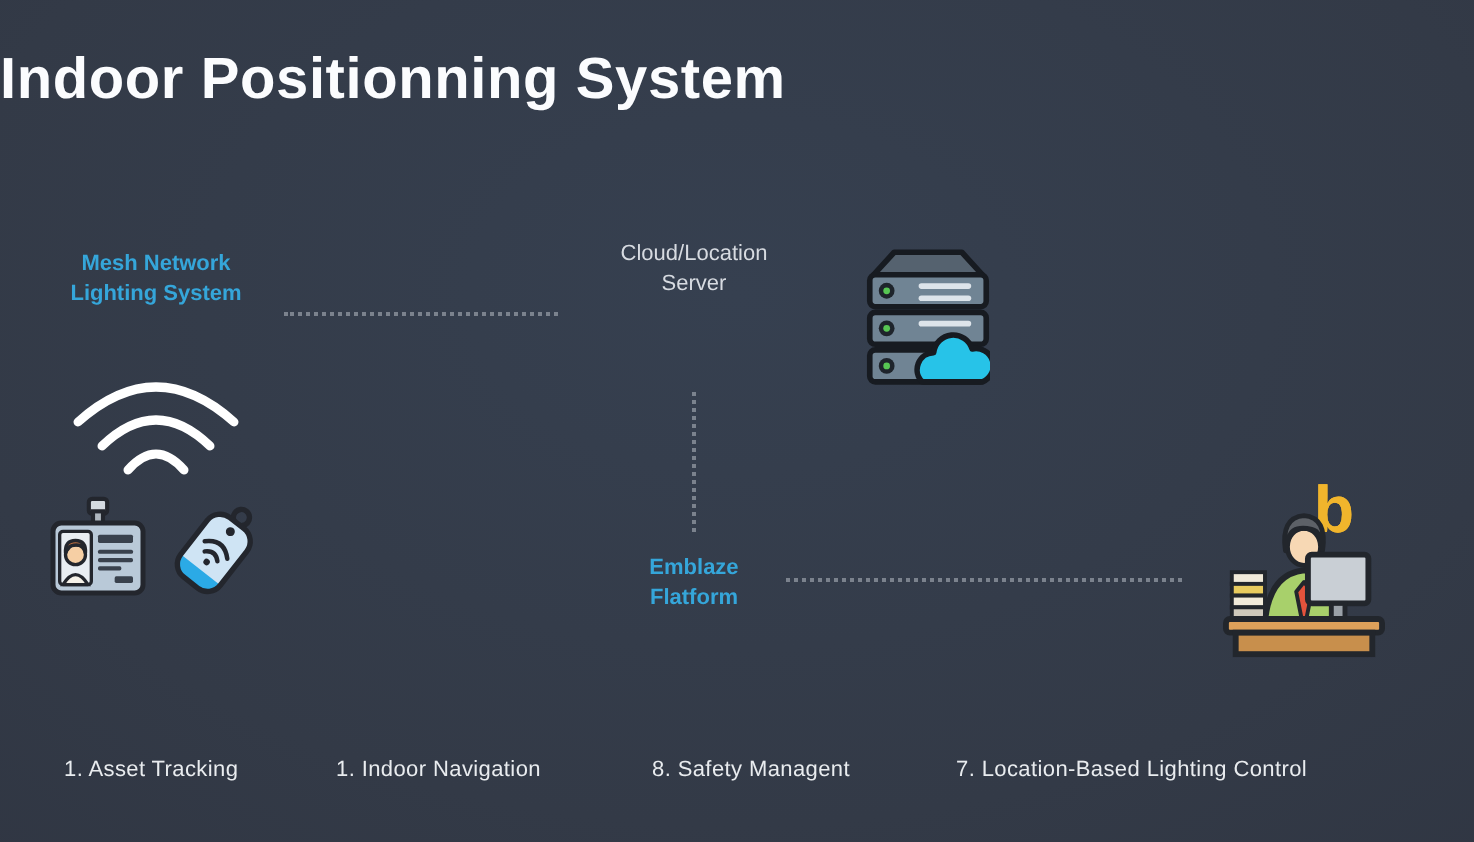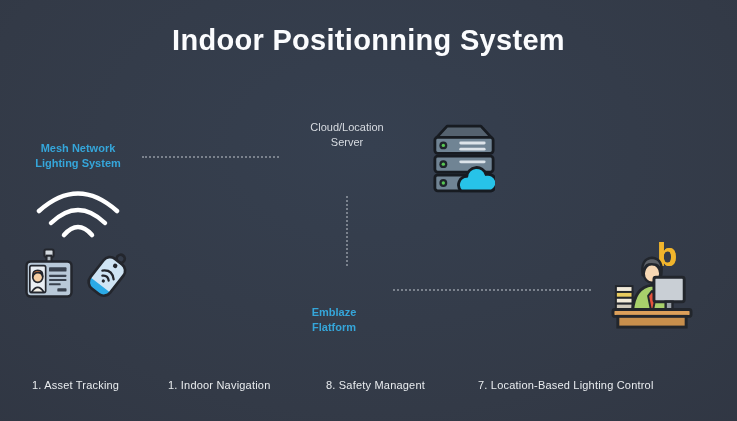--- a/index.html
+++ b/index.html
@@ -2,21 +2,21 @@
 <html><head>
 <meta charset="utf-8">
 <style>
   html,body { margin:0; padding:0; background:#1e222a; }
   .stage {
     position:relative; width:737px; height:421px; overflow:hidden;
     background: radial-gradient(120% 140% at 50% 35%, #364050 0%, #333a47 45%, #2b303c 100%);
     font-family:"Liberation Sans", sans-serif;
   }
   .title {
-    position:absolute; top:24px; left:0; width:100%; text-align:center;
+    position:absolute; top:24px; left:0; width:100%; 
     font-size:29px; font-weight:700; color:#fbfcfe; letter-spacing:.3px;
   }
   .label { position:absolute; white-space:pre-line; text-align:center; font-size:11px; line-height:1.4; }
   .label.blue { color:#35a6da; font-weight:700; }
   .label.gray { color:#d7dbe1; font-weight:400; }
   .dotted-h { position:absolute; height:0; border-top:2px dotted #8d949e; opacity:.8; }
   .dotted-v { position:absolute; width:0; border-left:2px dotted #8d949e; opacity:.8; }
   .icon { position:absolute; }
   .logo-b {
     position:absolute; left:652px; top:238px; width:30px; text-align:center;
@@ -26,21 +26,21 @@
   .feature { position:absolute; top:379px; font-size:11px; color:#e9ecef; letter-spacing:.2px; }
   .f1 { left:32px; } .f2 { left:168px; } .f3 { left:326px; } .f4 { left:478px; }
 </style>
 </head>
 <body>
 
 <div class="stage">
 
   <div class="title">Indoor Positionning System</div>
 
-  <div class="label blue" style="left:18px; top:141px; width:120px;">Mesh Network
+  <div class="label blue" style="left:18px; top:125px; width:120px;">Mesh Network
 Lighting System</div>
 
   <svg class="icon" style="left:36px; top:186px;" width="84" height="54" viewBox="0 0 84 54">
     <g fill="none" stroke="#ffffff" stroke-width="4.5" stroke-linecap="round">
       <path d="M3 25 Q42 -10 81 25"></path>
       <path d="M15 37 Q42 11 69 37"></path>
       <path d="M28 49 Q42 33 56 49"></path>
     </g>
   </svg>
 
@@ -92,21 +92,21 @@
       <circle cx="11" cy="62.5" r="1.8" fill="#57c653"></circle>
     <rect x="28" y="18.5" width="28" height="3" rx="1.5" fill="#dde4ea"></rect>
     <rect x="28" y="25" width="28" height="3" rx="1.5" fill="#dde4ea"></rect>
     <rect x="28" y="38.5" width="28" height="3" rx="1.5" fill="#dde4ea"></rect>
     <rect x="28" y="58.5" width="10" height="3" rx="1.5" fill="#dde4ea"></rect>
     <path d="M30 71 A 9 9 0 0 1 36 55.5 A 10.5 10.5 0 0 1 56.5 53.5 A 9.2 9.2 0 0 1 62 71 Z" fill="#27c3e8" stroke="#171b21" stroke-width="3" stroke-linejoin="round"></path>
   </svg>
 
   <div class="dotted-v" style="left:346px; top:196px; height:70px;"></div>
 
-  <div class="label blue" style="left:278px; top:277px; width:112px;margin-top:28px;">Emblaze
+  <div class="label blue" style="left:291px; top:277px; width:112px;">Emblaze
 Flatform</div>
 
   <div class="dotted-h" style="left:393px; top:289px; width:198px;"></div>
 
   <div class="logo-b">b</div>
 
   <svg class="icon" style="left:610px; top:250px;" width="84" height="80" viewBox="0 0 84 82">
     <rect x="5" y="37" width="17" height="6" fill="#f1ead9" stroke="#22262c" stroke-width="2"></rect>
     <rect x="5" y="43" width="17" height="6" fill="#e8cb5e" stroke="#22262c" stroke-width="2"></rect>
     <rect x="5" y="49" width="17" height="6" fill="#f1ead9" stroke="#22262c" stroke-width="2"></rect>

